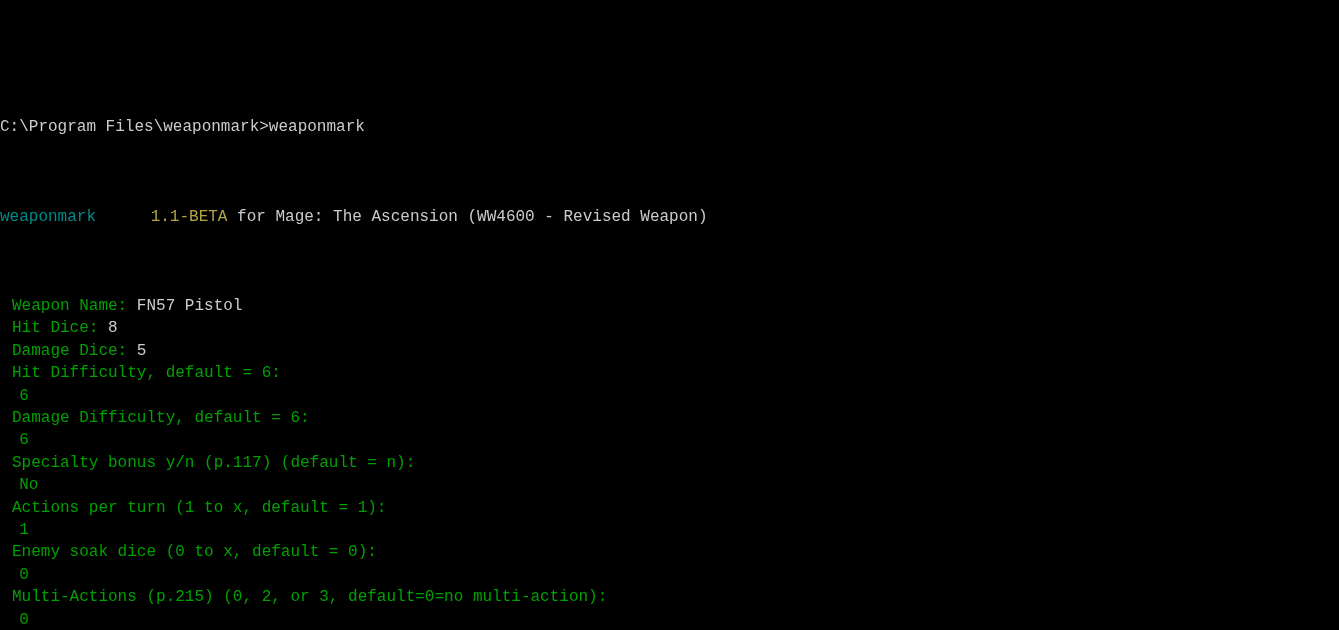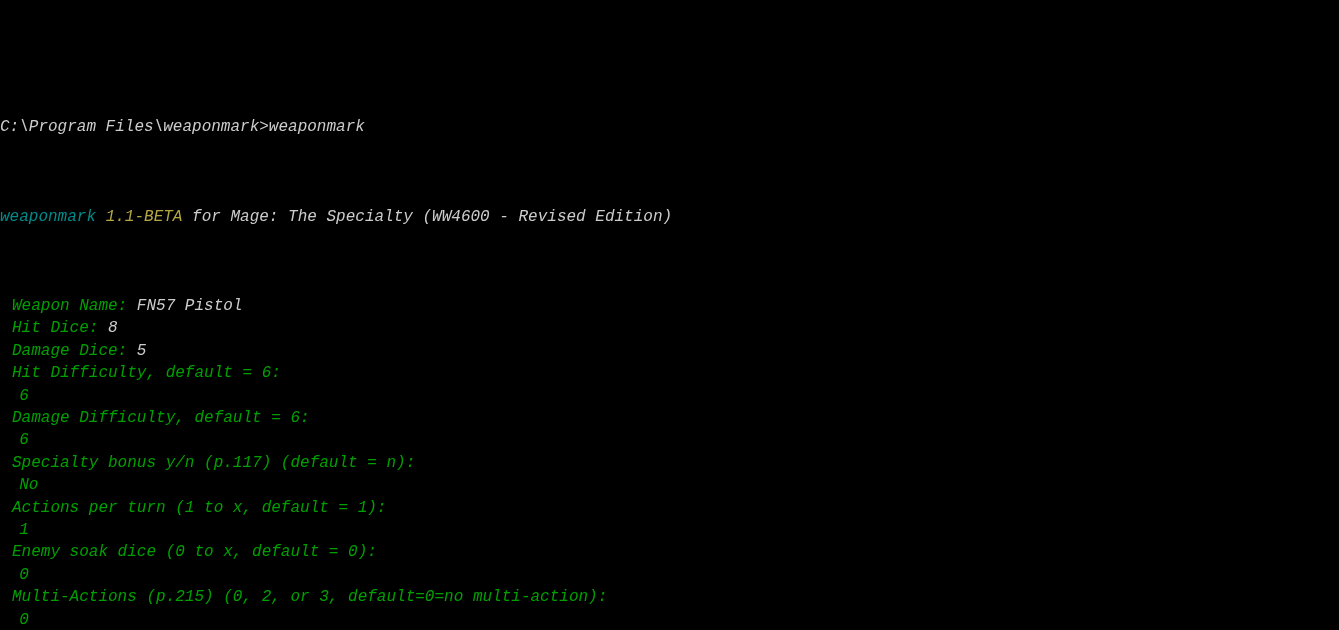--- a/index.html
+++ b/index.html
@@ -9,34 +9,34 @@
       font-size: 16px;
       line-height: 1.4;
       padding: 4px 0;
       width: 1339px;
       height: 630px;
       overflow: hidden;
       white-space: pre;
     }
     .white { color: #cccccc; }
     .cyan { color: #008b8b; }
-    .olive { color: #b5a642; }
+    .olive { color: #b5a642; margin-left: 45px; }
     .green { color: #00a000; padding-left: 12px; }
     .indent { padding-left: 2ch; }
-    .row { display: block; font-style: italic; }
+    .row { display: block; }
   </style>
 </head>
 <body>
 
 
 
 <div>
 <span class="row"><span class="white">C:\Program Files\weaponmark&gt;</span><span class="white">weaponmark</span></span>
 <span class="row"> </span>
-<span class="row"><span class="cyan">weaponmark</span><span class="white"> </span><span class="olive">1.1-BETA</span><span class="white"> </span><span class="white">for Mage: The Specialty (WW4600 - Revised Edition)</span></span>
+<span class="row"><span class="cyan">weaponmark</span><span class="white"> </span><span class="olive">1.1-BETA</span><span class="white"> </span><span class="white">for Mage: The Ascension (WW4600 - Revised Weapon)</span></span>
 <span class="row"> </span>
 <div id="inputs-container"><span class="row"><span class="green">Weapon Name:</span><span> </span><span class="white">FN57 Pistol</span></span><span class="row"><span class="green">Hit Dice:</span><span> </span><span class="white">8</span></span><span class="row"><span class="green">Damage Dice:</span><span> </span><span class="white">5</span></span><span class="row"><span class="green">Hit Difficulty, default = 6:</span></span><span class="row"><span class="green indent">6</span></span><span class="row"><span class="green">Damage Difficulty, default = 6:</span></span><span class="row"><span class="green indent">6</span></span><span class="row"><span class="green">Specialty bonus y/n (p.117) (default = n):</span></span><span class="row"><span class="green indent">No</span></span><span class="row"><span class="green">Actions per turn (1 to x, default = 1):</span></span><span class="row"><span class="green indent">1</span></span><span class="row"><span class="green">Enemy soak dice (0 to x, default = 0):</span></span><span class="row"><span class="green indent">0</span></span><span class="row"><span class="green">Multi-Actions (p.215) (0, 2, or 3, default=0=no multi-action):</span></span><span class="row"><span class="green indent">0</span></span></div>
 
 
 
 
 
 
 
 </div>

